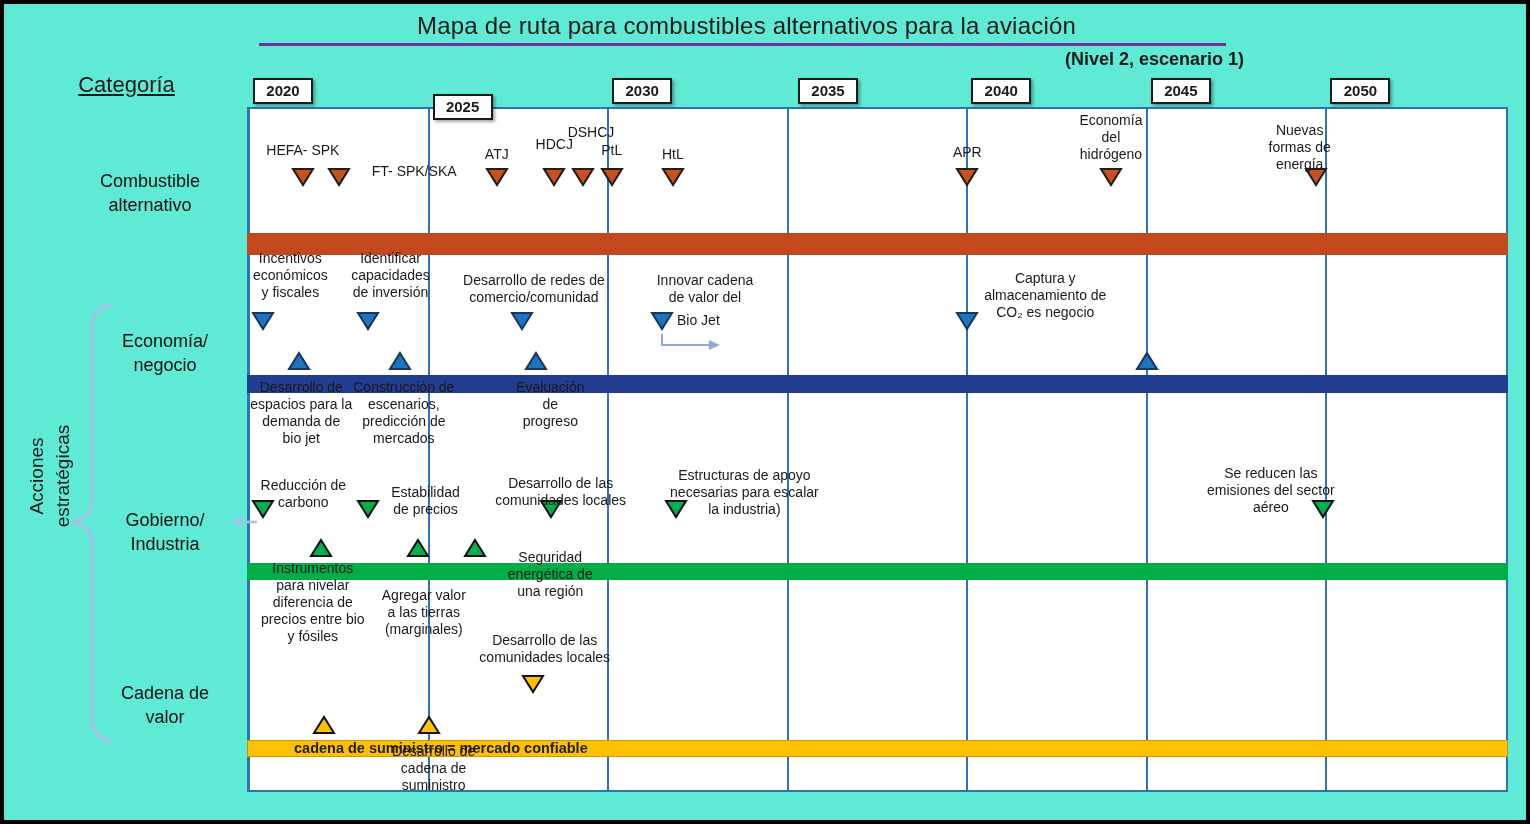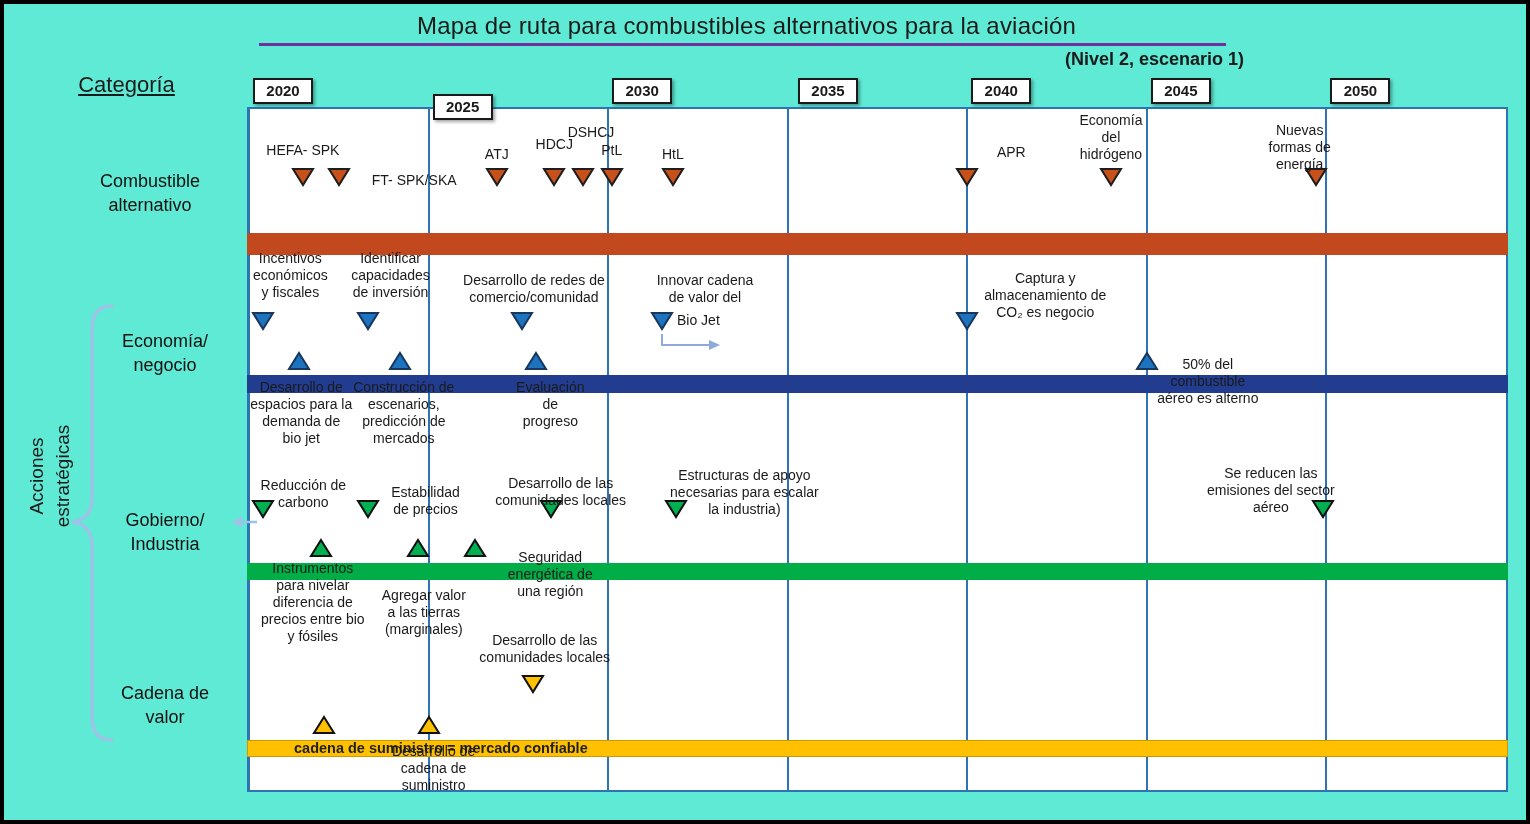--- a/index.html
+++ b/index.html
@@ -63,21 +63,21 @@
       <div class="gridline" style="left: 896.857px; background: rgb(46, 116, 181);"></div>
       <div class="gridline" style="left: 1076.43px; background: rgb(46, 116, 181);"></div>
       <div class="bar" style="top: 80px; height: 22px; background: rgb(194, 72, 29);"></div>
       <svg width="24" height="20" class="tri" style="left: 41.8714px; top: 58px;">
         <polygon points="2,2 22,2 12,18" fill="#C8511B" stroke="#1e1e1e" stroke-width="2"></polygon>
       </svg>
       <div class="mlabel" style="left: 53.8714px; top: 50px; transform: translate(-50%, -100%);">HEFA- SPK</div>
       <svg width="24" height="20" class="tri" style="left: 77.7857px; top: 58px;">
         <polygon points="2,2 22,2 12,18" fill="#C8511B" stroke="#1e1e1e" stroke-width="2"></polygon>
       </svg>
-      <div class="mlabel left-align" style="left: 102.786px; top: 63px; padding-left: 20px;">FT- SPK/SKA</div>
+      <div class="mlabel left-align" style="left: 102.786px; top: 54px; padding-left: 20px;">FT- SPK/SKA</div>
       <svg width="24" height="20" class="tri" style="left: 235.809px; top: 58px;">
         <polygon points="2,2 22,2 12,18" fill="#C8511B" stroke="#1e1e1e" stroke-width="2"></polygon>
       </svg>
       <div class="mlabel" style="left: 247.809px; top: 54px; transform: translate(-50%, -100%);">ATJ</div>
       <svg width="24" height="20" class="tri" style="left: 293.271px; top: 58px;">
         <polygon points="2,2 22,2 12,18" fill="#C8511B" stroke="#1e1e1e" stroke-width="2"></polygon>
       </svg>
       <div class="mlabel" style="left: 305.271px; top: 44px; transform: translate(-50%, -100%);">HDCJ</div>
       <svg width="24" height="20" class="tri" style="left: 322.003px; top: 58px;">
         <polygon points="2,2 22,2 12,18" fill="#C8511B" stroke="#1e1e1e" stroke-width="2"></polygon>
@@ -87,21 +87,21 @@
         <polygon points="2,2 22,2 12,18" fill="#C8511B" stroke="#1e1e1e" stroke-width="2"></polygon>
       </svg>
       <div class="mlabel" style="left: 362.734px; top: 50px; transform: translate(-50%, -100%);">PtL</div>
       <svg width="24" height="20" class="tri" style="left: 411.789px; top: 58px;">
         <polygon points="2,2 22,2 12,18" fill="#C8511B" stroke="#1e1e1e" stroke-width="2"></polygon>
       </svg>
       <div class="mlabel" style="left: 423.789px; top: 54px; transform: translate(-50%, -100%);">HtL</div>
       <svg width="24" height="20" class="tri" style="left: 706.286px; top: 58px;">
         <polygon points="2,2 22,2 12,18" fill="#C8511B" stroke="#1e1e1e" stroke-width="2"></polygon>
       </svg>
-      <div class="mlabel" style="left: 718.286px; top: 52px; transform: translate(-50%, -100%); margin-left: 44px;">APR</div>
+      <div class="mlabel" style="left: 718.286px; top: 52px; transform: translate(-50%, -100%);">APR</div>
       <svg width="24" height="20" class="tri" style="left: 849.943px; top: 58px;">
         <polygon points="2,2 22,2 12,18" fill="#C8511B" stroke="#1e1e1e" stroke-width="2"></polygon>
       </svg>
       <div class="mlabel" style="left: 861.943px; top: 54px; transform: translate(-50%, -100%);">Economía<br>del<br>hidrógeno</div>
       <svg width="24" height="20" class="tri" style="left: 1054.65px; top: 58px;">
         <polygon points="2,2 22,2 12,18" fill="#C8511B" stroke="#1e1e1e" stroke-width="2"></polygon>
       </svg>
       <div class="mlabel" style="left: 1050.65px; top: 64px; transform: translate(-50%, -100%);">Nuevas<br>formas de<br>energía</div>
       <div class="bar" style="top: 222px; height: 18px; background: rgb(34, 61, 143);"></div>
       <svg width="24" height="20" class="tri" style="left: 2.36571px; top: 202px;">
@@ -137,21 +137,20 @@
         <polygon points="12,2 22,18 2,18" fill="#1E73BE" stroke="#17375E" stroke-width="2"></polygon>
       </svg>
       <div class="mlabel" style="left: 154.84px; top: 270px; transform: translate(-50%, 0px);">Construcción de<br>escenarios,<br>predicción de<br>mercados</div>
       <svg width="24" height="20" class="tri" style="left: 275.314px; top: 242px;">
         <polygon points="12,2 22,18 2,18" fill="#1E73BE" stroke="#17375E" stroke-width="2"></polygon>
       </svg>
       <div class="mlabel" style="left: 301.314px; top: 270px; transform: translate(-50%, 0px);">Evaluación<br>de<br>progreso</div>
       <svg width="24" height="20" class="tri" style="left: 885.857px; top: 242px;">
         <polygon points="12,2 22,18 2,18" fill="#1E73BE" stroke="#17375E" stroke-width="2"></polygon>
       </svg>
-      <div class="mlabel" style="left: 958.857px; top: 247px; transform: translate(-50%, 0px);">50% del<br>combustible<br>aéreo es alterno</div>
       <div class="bar" style="top: 410px; height: 17px; background: rgb(0, 173, 70);"></div>
       <svg width="24" height="20" class="tri" style="left: 2.36571px; top: 390px;">
         <polygon points="2,2 22,2 12,18" fill="#00B050" stroke="#111111" stroke-width="2"></polygon>
       </svg>
       <div class="mlabel" style="left: 54.3657px; top: 402px; transform: translate(-50%, -100%);">Reducción de<br>carbono</div>
       <svg width="24" height="20" class="tri" style="left: 106.517px; top: 390px;">
         <polygon points="2,2 22,2 12,18" fill="#00B050" stroke="#111111" stroke-width="2"></polygon>
       </svg>
       <div class="mlabel" style="left: 176.517px; top: 409px; transform: translate(-50%, -100%);">Estabilidad<br>de precios</div>
       <svg width="24" height="20" class="tri" style="left: 289.68px; top: 390px;">

